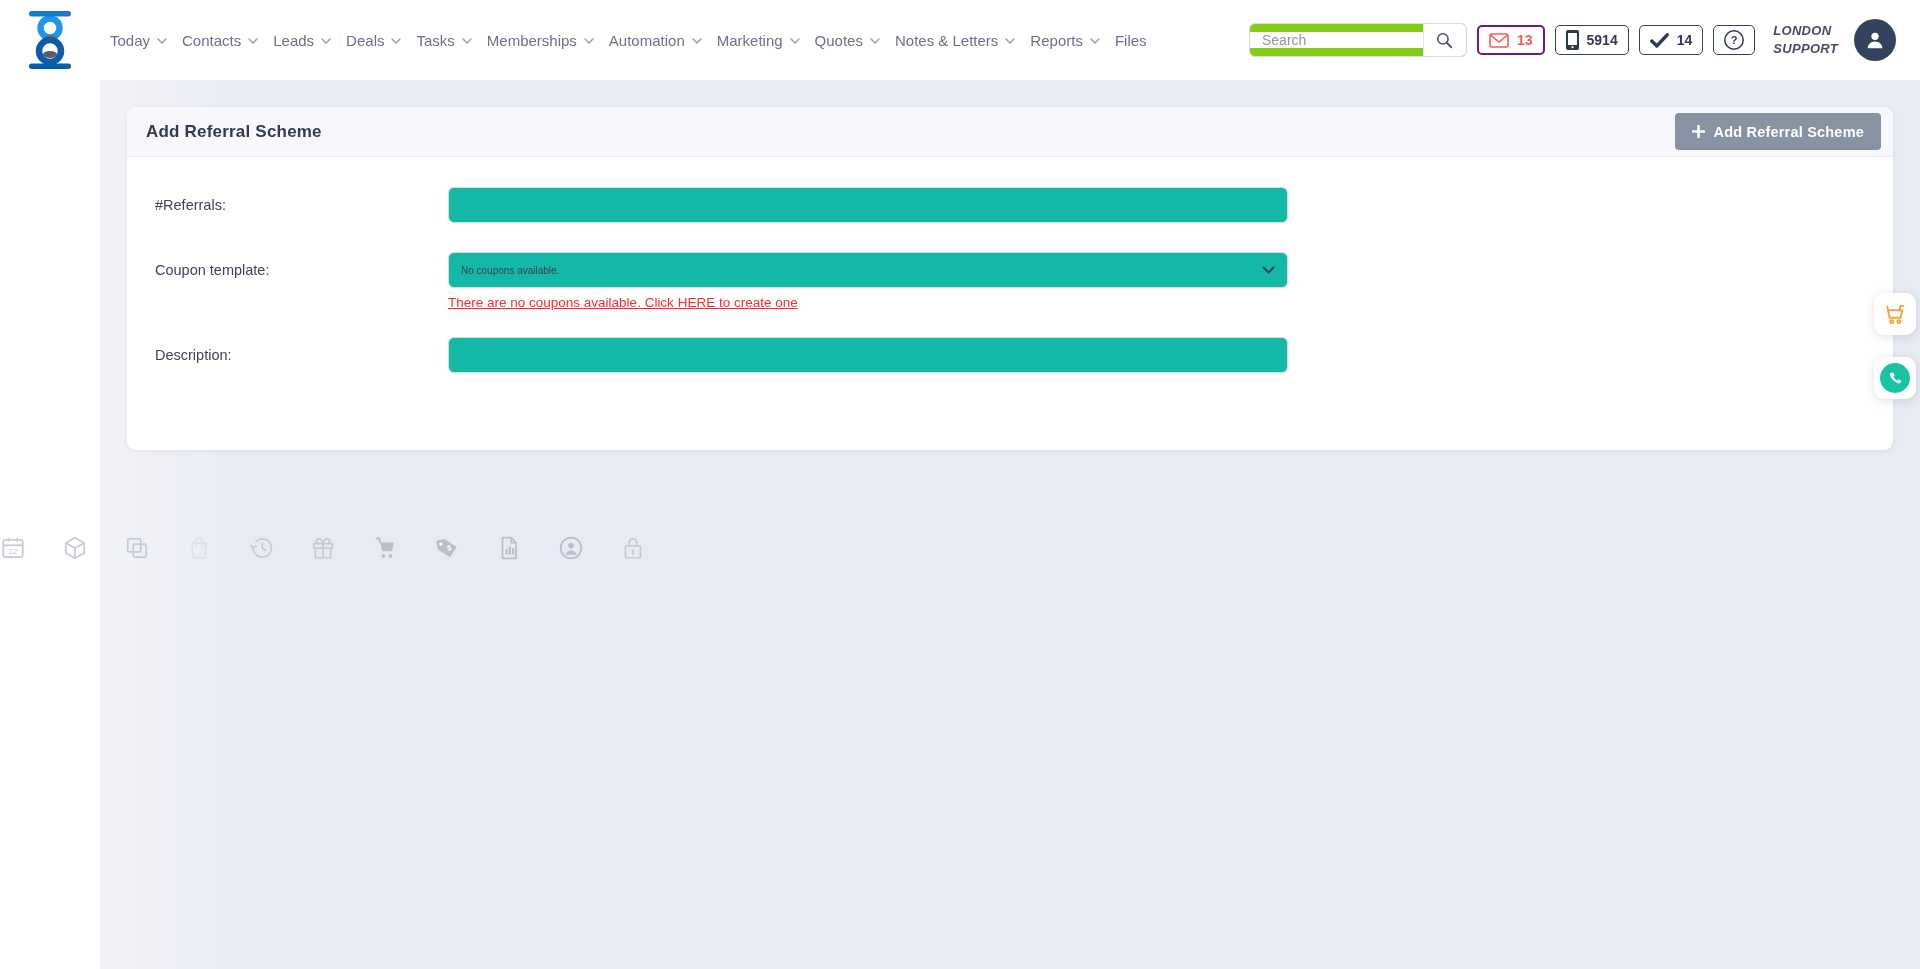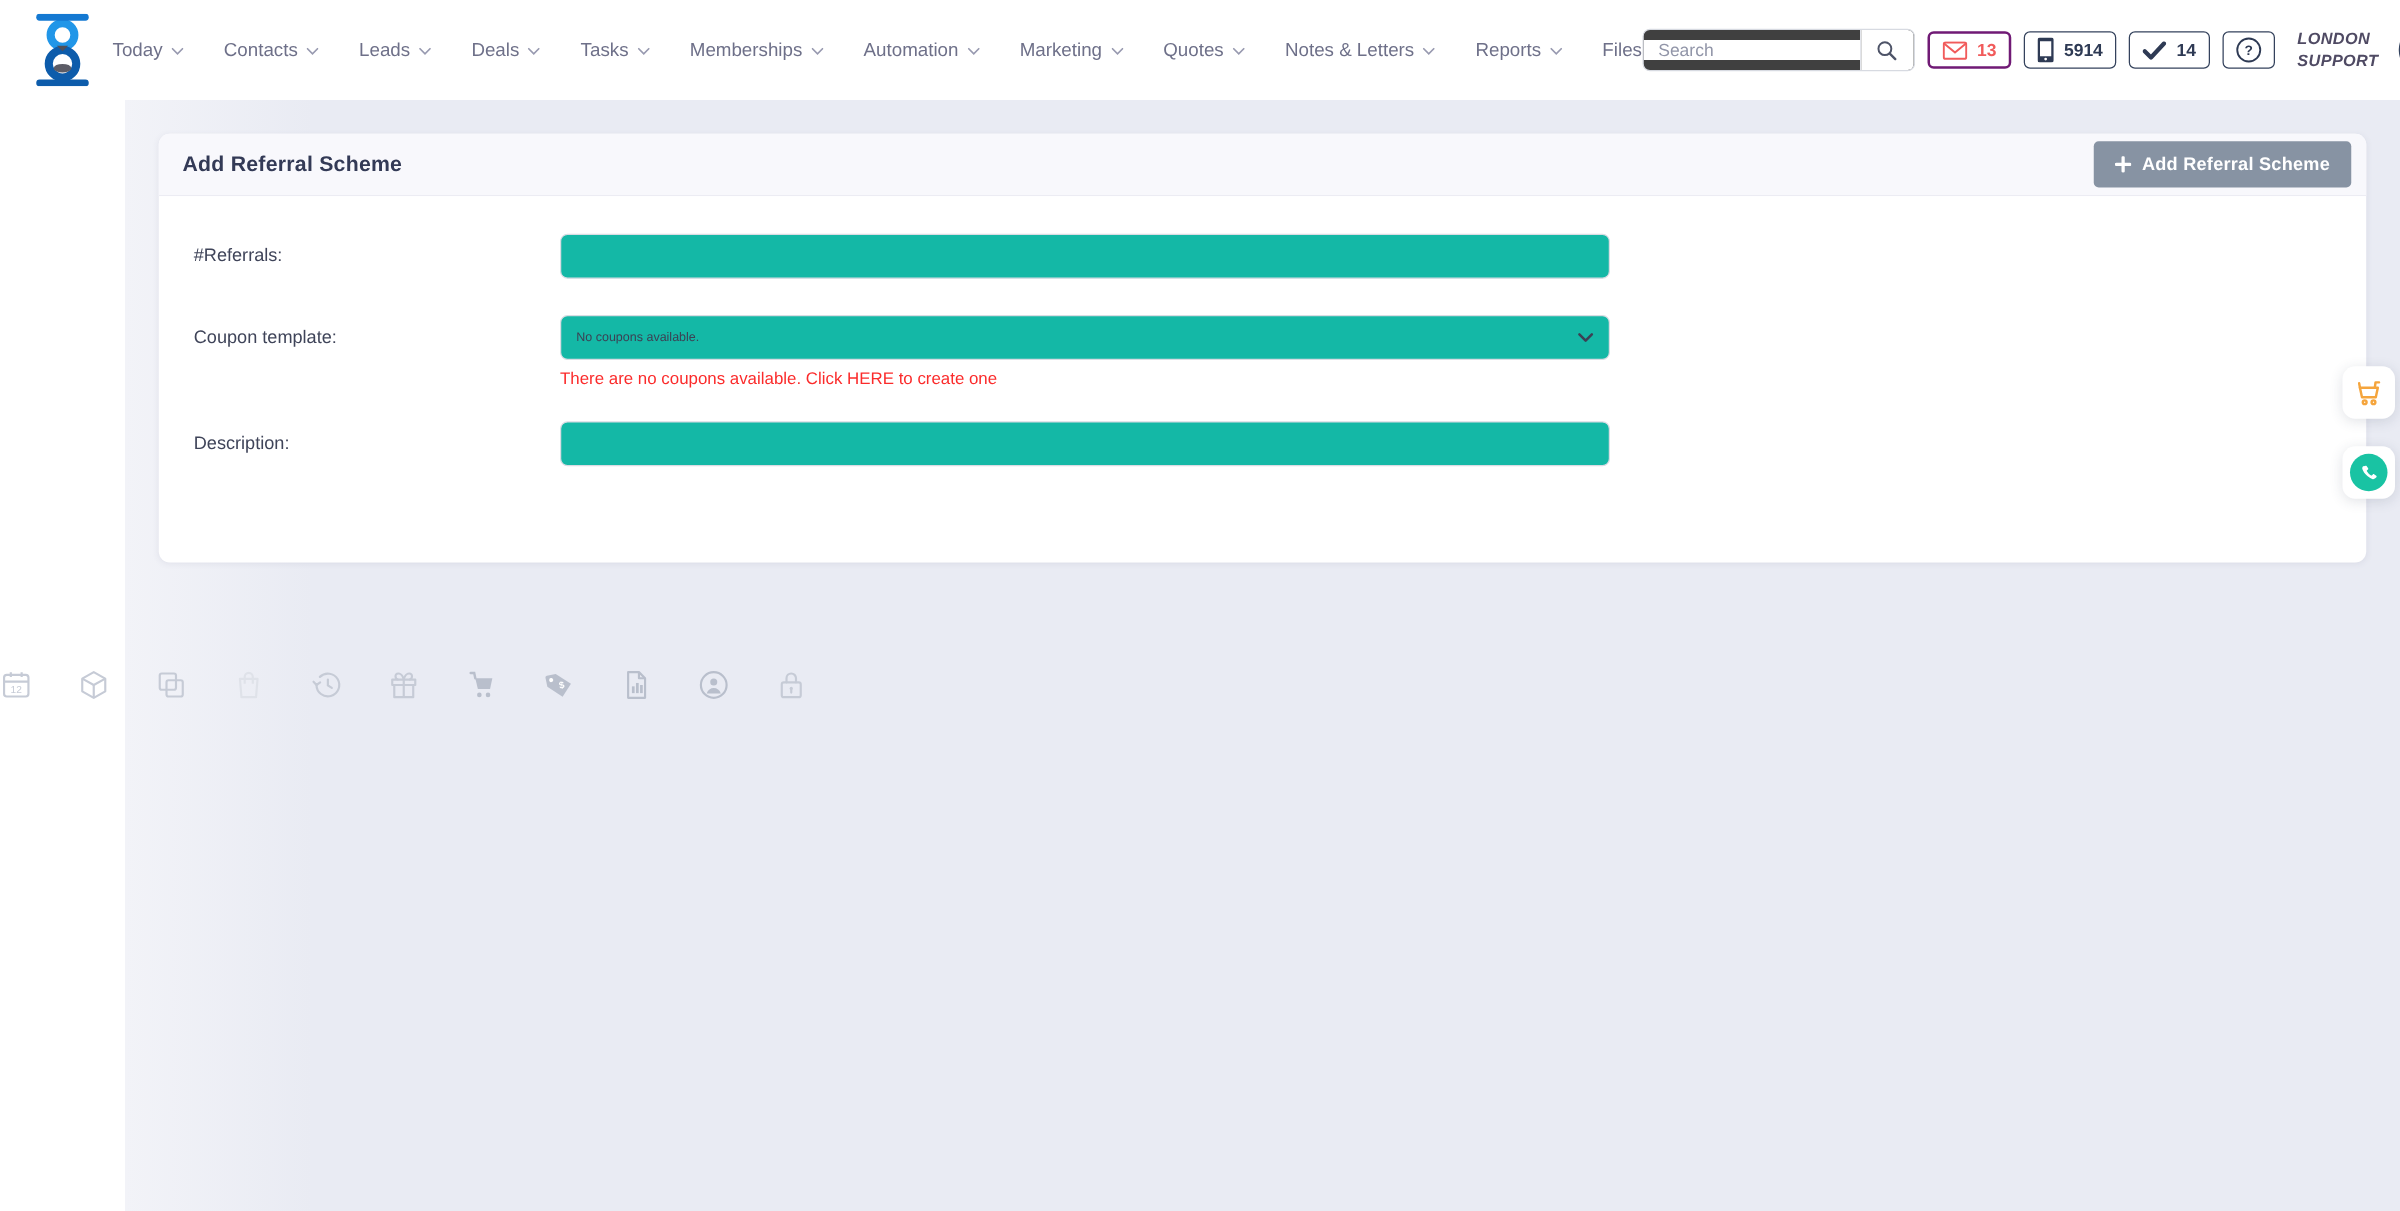--- a/index.html
+++ b/index.html
@@ -2,26 +2,26 @@
 <html><head>
 <meta charset="utf-8">
 <style>
   * { margin:0; padding:0; box-sizing:border-box; }
   html,body { width:1920px; height:969px; overflow:hidden; }
   body { font-family:"Liberation Sans", sans-serif; background:#e9ebf3; position:relative; }
 
   
   .topbar { position:absolute; top:0; left:0; width:1920px; height:80px; background:#ffffff; display:flex; align-items:center; padding:0 24px 0 26px; z-index:20; }
   .logo { width:48px; height:58px; flex:0 0 auto; display:flex; align-items:center; justify-content:center; }
-  .main-nav { display:flex; align-items:center; gap:32px; margin-left:16px; }
+  .main-nav { display:flex; align-items:center; gap:15px; margin-left:36px; }
   .nav-item { display:flex; align-items:center; gap:7px; font-size:15px; color:#6e7089; font-weight:500; cursor:pointer; text-decoration:none; white-space:nowrap; }
   .nav-item svg { margin-top:2px; }
 
   .top-right { margin-left:auto; display:flex; align-items:center; gap:10px; }
-  .searchbox { width:218px; height:34px; border:1px solid #d7dae1; border-radius:6px; background:#404040; display:flex; align-items:center; overflow:hidden; }
+  .searchbox { width:218px; height:34px; border:1px solid #d7dae1; border-radius:6px; background:#84cc16; display:flex; align-items:center; overflow:hidden; }
   .searchbox input { flex:1; border:0; outline:0; padding:0 12px; font-size:14px; color:#454a5e; font-family:inherit; min-width:0; }
   .searchbox input::placeholder { color:#9195a8; }
   .search-divider { width:1px; height:33px; background:#e3e5eb; }
   .search-btn { width:42px; height:100%; display:flex; align-items:center; justify-content:center; background:#fff; border:0; cursor:pointer; }
 
   .badge { height:30px; border-radius:5px; display:flex; align-items:center; padding:0 10px; gap:8px; font-size:14px; font-weight:700; background:#fff; cursor:pointer; }
   .badge-red { border:2px solid #701a75; color:#f15b5b; }
   .badge-dark { border:1px solid #34425c; color:#2e3a54; }
   .badge-help { border:1px solid #34425c; width:42px; justify-content:center; padding:0; }
 
@@ -40,21 +40,21 @@
   .add-btn { display:flex; align-items:center; gap:9px; background:#8793a3; color:#fff; border:0; border-radius:4px; height:37px; padding:0 17px; font-size:14.5px; font-weight:700; font-family:inherit; cursor:pointer; letter-spacing:.2px; }
 
   .card-body { padding:30px 0 0 28px; }
   .form-row { display:flex; align-items:center; }
   .form-label { width:293px; font-size:14.5px; color:#3f4459; }
   .form-input { width:840px; height:36px; border:1px solid #d9dce3; border-radius:6px; padding:0 12px; font-size:10px; color:#3c4154; outline:none; background:#14b8a6; font-family:inherit; }
   .select-wrap { position:relative; width:840px; }
   .select-wrap select { width:100%; appearance:none; -webkit-appearance:none; -moz-appearance:none; cursor:pointer; }
   .select-chevron { position:absolute; right:13px; top:50%; transform:translateY(-50%); pointer-events:none; display:flex; }
   .row-coupon { margin-top:29px; }
-  .warning-row { margin:7px 0 0 293px; font-size:13.5px; color:#fb2b2b; font-weight:500; }
+  .warning-row { margin:7px 0 0 293px; font-size:13.5px; color:#fb2b2b; font-weight:500;text-decoration:underline; }
   .warning-row a { color:#fb2b2b; text-decoration:none; cursor:pointer; }
   .row-desc { margin-top:27px; }
 
   
   .float-card { position:absolute; width:42px; height:42px; background:#fff; border-radius:10px; box-shadow:0 2px 10px rgba(50,60,90,.15); display:flex; align-items:center; justify-content:center; z-index:30; cursor:pointer; }
   .float-cart { left:1874px; top:293px; }
   .float-phone { left:1874px; top:357px; }
   .phone-circle { width:30px; height:30px; border-radius:50%; background:#19c3a3; display:flex; align-items:center; justify-content:center; }
 </style>
 </head>

